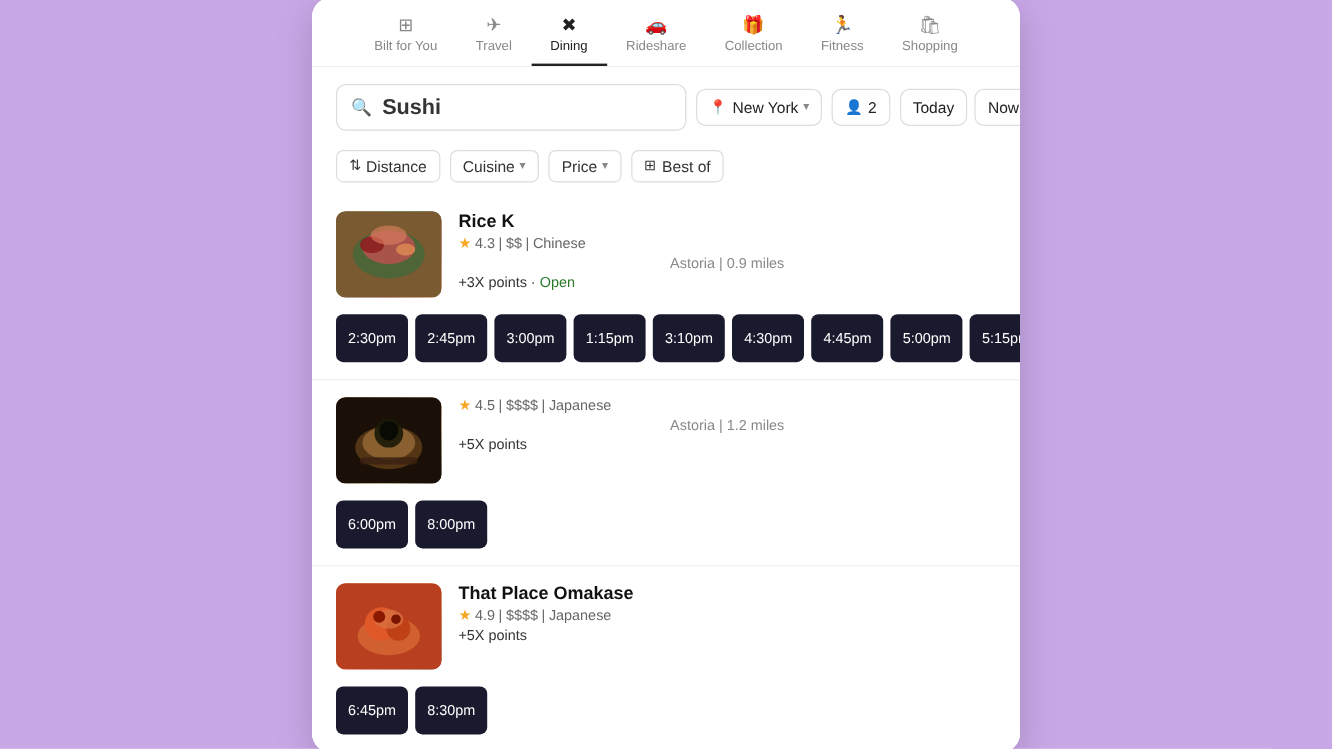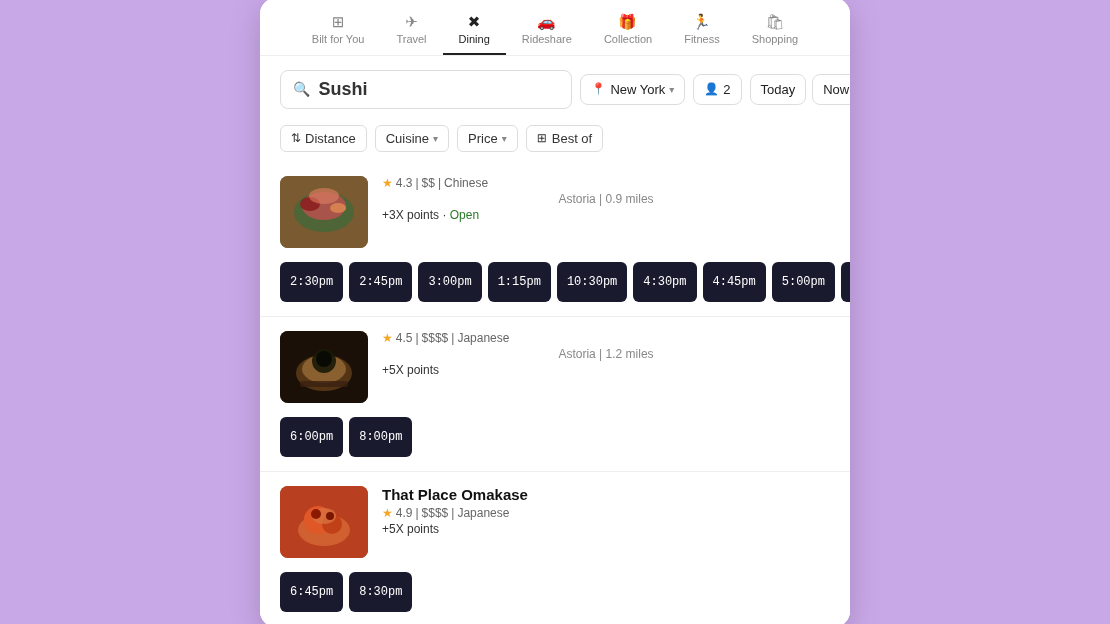--- a/index.html
+++ b/index.html
@@ -213,21 +213,20 @@
     .time-slot {
       background: #1a1a2e;
       color: #fff;
       border-radius: 6px;
       padding: 13px 10px;
       font-size: 12px;
       font-weight: 500;
       cursor: pointer;
       white-space: nowrap;
       flex-shrink: 0;
-      font-family: Liberation Mono, monospace;
     }
   </style>
 </head>
 <body>
 
 <div class="app-card">
 
   <nav class="nav-bar">
     <div class="nav-item">
       <span class="nav-icon">⊞</span>
@@ -316,20 +315,21 @@
           <svg width="88" height="72" viewBox="0 0 88 72">
             <rect width="88" height="72" fill="#7a5a30"></rect>
             <ellipse cx="44" cy="36" rx="30" ry="20" fill="#3a6a3a" opacity="0.7"></ellipse>
             <ellipse cx="44" cy="30" rx="22" ry="14" fill="#c05050" opacity="0.8"></ellipse>
             <ellipse cx="30" cy="28" rx="10" ry="7" fill="#8b2020" opacity="0.9"></ellipse>
             <ellipse cx="58" cy="32" rx="8" ry="5" fill="#d48050"></ellipse>
             <ellipse cx="44" cy="20" rx="15" ry="8" fill="#e08060" opacity="0.6"></ellipse>
           </svg>
         </div>
         <div class="restaurant-info">
+          <div class="restaurant-name">Rice K</div>
           <div class="restaurant-meta">
             <span class="star">★</span>
             <span>4.3</span>
             <span> | </span>
             <span>$$</span>
             <span> | </span>
             <span>Chinese</span>
           </div>
           <div class="restaurant-location">
             <span>Astoria</span>
@@ -341,21 +341,21 @@
             <span> · </span>
             <span style="color:#2a7a2a;">Open</span>
           </div>
         </div>
       </div>
       <div class="time-slots">
         <div class="time-slot"><span>2:30pm</span></div>
         <div class="time-slot"><span>2:45pm</span></div>
         <div class="time-slot"><span>3:00pm</span></div>
         <div class="time-slot"><span>1:15pm</span></div>
-        <div class="time-slot"><span>10:30pm</span></div>
+        <div class="time-slot"><span>3:10pm</span></div>
         <div class="time-slot"><span>4:30pm</span></div>
         <div class="time-slot"><span>4:45pm</span></div>
         <div class="time-slot"><span>5:00pm</span></div>
         <div class="time-slot"><span>5:15pm</span></div>
 
       </div>
     </div>
 
     <div class="restaurant-card">
       <div class="restaurant-top">

